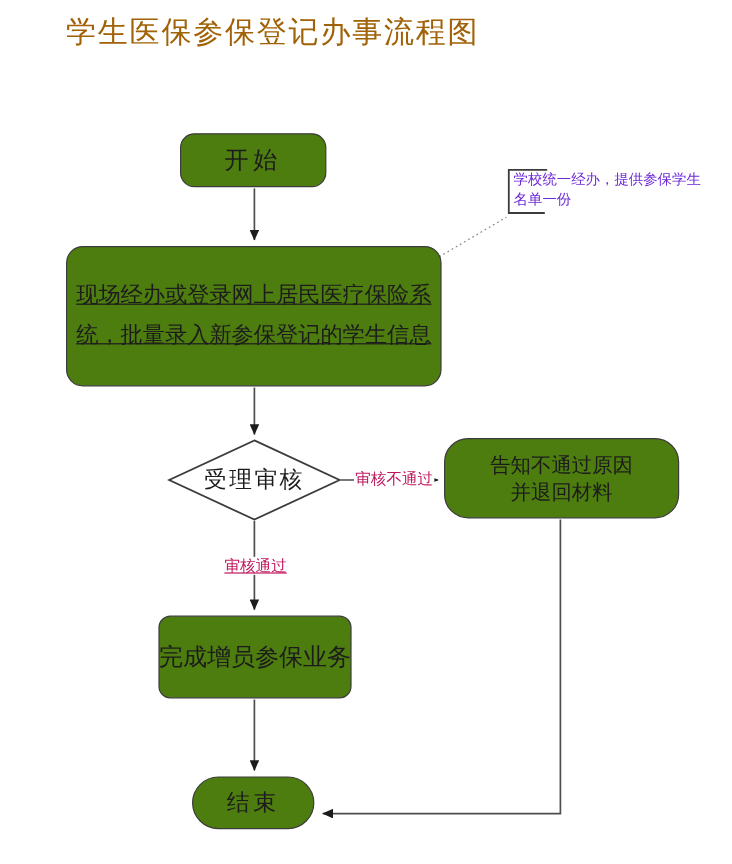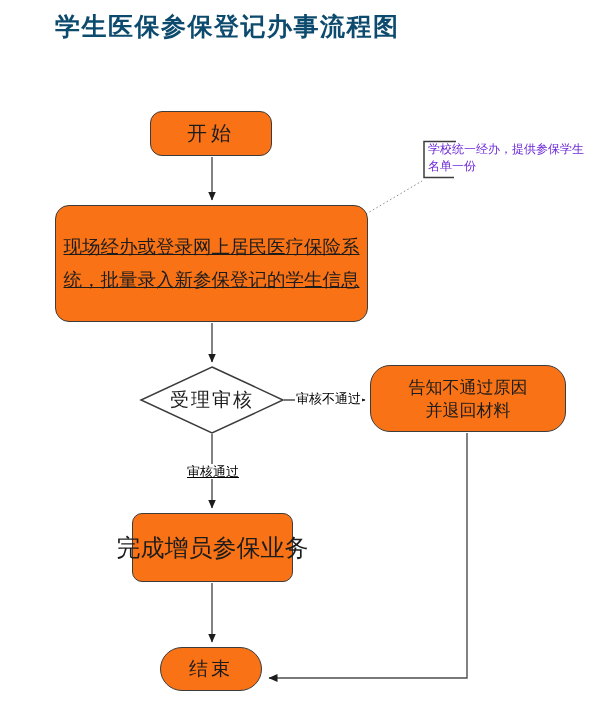--- a/index.html
+++ b/index.html
@@ -7,45 +7,45 @@
     position:relative;
     width:610px;height:720px;
     background:#ffffff;
     font-family:"Liberation Serif","DejaVu Serif",serif;
     color:#1c1c1c;
     overflow:hidden;
   }
   #connector-layer{position:absolute;left:0;top:0;z-index:0;}
   .page-title{
     position:absolute;left:55px;top:10px;
-    font-size:25px;font-weight:bold;letter-spacing:1.5px;
-    color:#0c4a6e;white-space:pre;z-index:2;
+    font-size:25px;font-weight:normal;letter-spacing:1.5px;
+    color:#a16207;white-space:pre;z-index:2;
   }
   .node{
     position:absolute;
     box-sizing:border-box;
     border:1.6px solid #3c3c3c;
-    background:#f97316;
+    background:#4d7c0f;
     display:flex;align-items:center;justify-content:center;
     text-align:center;
     white-space:pre;
     z-index:1;
   }
   .node-start{left:150px;top:111px;width:122px;height:45px;border-radius:12px;font-size:20px;letter-spacing:4px;}
   .node-entry{left:55px;top:205px;width:313px;height:117px;border-radius:14px;font-size:18.5px;line-height:33px;text-decoration:underline;}
   .node-reject{left:370px;top:365px;width:196px;height:67px;border-radius:20px;font-size:17px;line-height:23px;}
-  .node-complete{left:132px;top:513px;width:161px;height:69px;border-radius:10px;font-size:24px;}
+  .node-complete{left:132px;top:513px;width:161px;height:69px;border-radius:10px;font-size:20px;}
   .node-end{left:160px;top:647px;width:102px;height:44px;border-radius:27px;font-size:19px;letter-spacing:3px;}
   .decision-label{
     position:absolute;left:141px;top:369px;width:142px;height:62px;
     display:flex;align-items:center;justify-content:center;
     font-size:19px;letter-spacing:2px;z-index:2;white-space:pre;text-align:right;
   }
   .edge-label{
-    position:absolute;background:#ffffff;color:#000000;
+    position:absolute;background:#ffffff;color:#be185d;
     font-size:13px;line-height:15px;padding:0 1px;
     z-index:2;white-space:pre;
   }
   .edge-label-fail{left:295px;top:391px;}
   .edge-label-pass{left:186px;top:464px;text-decoration:underline;}
   .annotation-text{
     position:absolute;left:428px;top:141px;
     font-size:12px;line-height:17px;color:#6d28d9;
     white-space:pre;z-index:2;
   }

